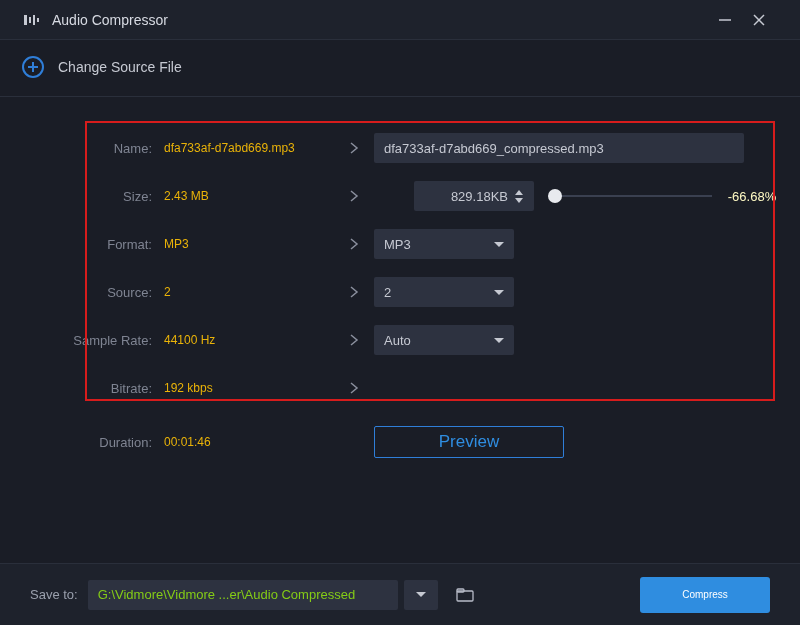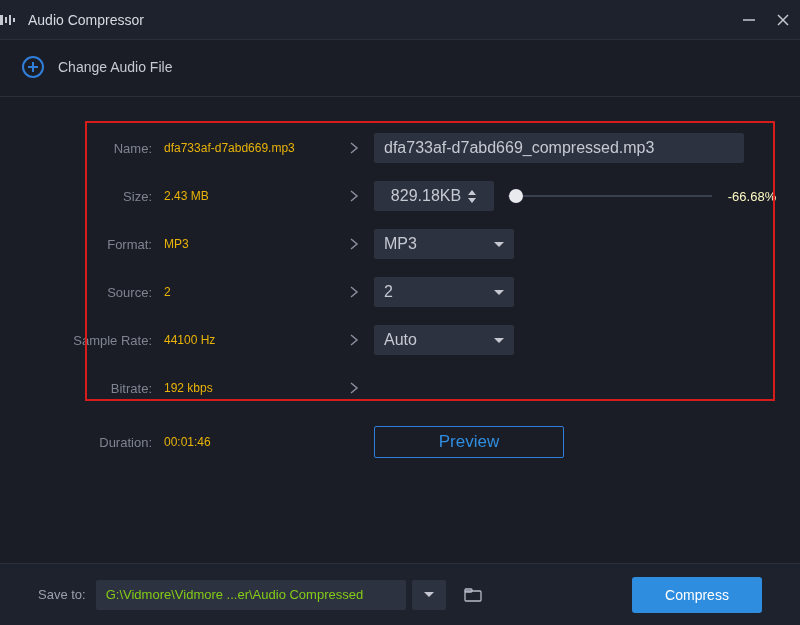--- a/index.html
+++ b/index.html
@@ -9,21 +9,21 @@
     font-family: "Segoe UI", Arial, sans-serif;
     font-size: 13px;
     color: #c6c9d2;
     position: relative;
   }
   
   .titlebar {
     height: 40px;
     display: flex;
     align-items: center;
-    padding: 0 0;
+    padding: 0 24px;
     background: #1e222c;
     border-bottom: 1px solid #2a2f3b;
   }
   .titlebar .app-icon {
     display: inline-flex;
     align-items: center;
     margin-right: 10px;
   }
   .titlebar .title { color: #d7dae2; font-size: 14px; flex: 1; }
   .win-btn {
@@ -87,25 +87,25 @@
     display: flex; justify-content: center; align-items: center;
     color: #8a8f9d;
   }
   .field {
     display: flex;
     align-items: center;
     background: #2d3240;
     height: 30px;
     padding: 0 10px;
     color: #c6c9d2;
-    font-size: 16px;
+    font-size: 13px;
     border-radius: 2px;
   }
   .field.name { width: 370px; }
-  .field.spin { width: 120px; justify-content: center; }
+  .field.spin { width: 120px; justify-content: flex-end; margin-left: 40px; }
   .spin-btns {
     display: flex; flex-direction: column; gap: 0;
     margin-left: 6px;
   }
   .spin-btns span {
     width: 10px; height: 8px; display:flex; align-items:center; justify-content:center;
     cursor: pointer;
   }
   .slider-wrap {
     display: flex; align-items: center;
@@ -153,21 +153,21 @@
   }
   
   .footer {
     position: absolute;
     left: 0; bottom: 0; right: 0;
     height: 62px;
     background: #1e222c;
     border-top: 1px solid #2a2f3b;
     display: flex;
     align-items: center;
-    padding: 0 38px;
+    padding: 0 30px;
   }
   .save-label { color: #9aa0ad; margin-right: 10px; }
   .path-box {
     background: #2d3240;
     height: 30px;
     width: 310px;
     display: flex; align-items: center;
     padding: 0 10px;
     color: #84cc16;
     font-size: 13px;
@@ -188,21 +188,21 @@
     color: #b8bcc8;
     cursor: pointer;
   }
   .compress-btn {
     margin-left: auto;
     background: #2f8de0;
     color: #fff;
     height: 36px;
     width: 130px;
     display: flex; align-items: center; justify-content: center;
-    font-size: 14px;
+    font-size: 10px;
     border-radius: 3px;
     cursor: pointer;
   }
 </style>
 </head>
 <body>
 
 <div class="titlebar">
   <span class="app-icon">
     <svg width="18" height="14" viewBox="0 0 18 14">
@@ -226,21 +226,21 @@
   </span>
 </div>
 
 <div class="source-row">
   <span class="plus-btn">
     <svg width="10" height="10">
         <line x1="5" y1="0" x2="5" y2="10" stroke="#2f7ed8" stroke-width="2"></line>
         <line x1="0" y1="5" x2="10" y2="5" stroke="#2f7ed8" stroke-width="2"></line>
       </svg>
   </span>
-  <span class="source-text">Change Audio File</span>
+  <span class="source-text">Change Source File</span>
 </div>
 
 <div class="main">
   <div class="red-box"></div>
 
   <div class="row">
     <div class="label">Name:</div>
     <div class="src-val">dfa733af-d7abd669.mp3</div>
     <div class="arrow-cell">
       <svg width="10" height="14">

